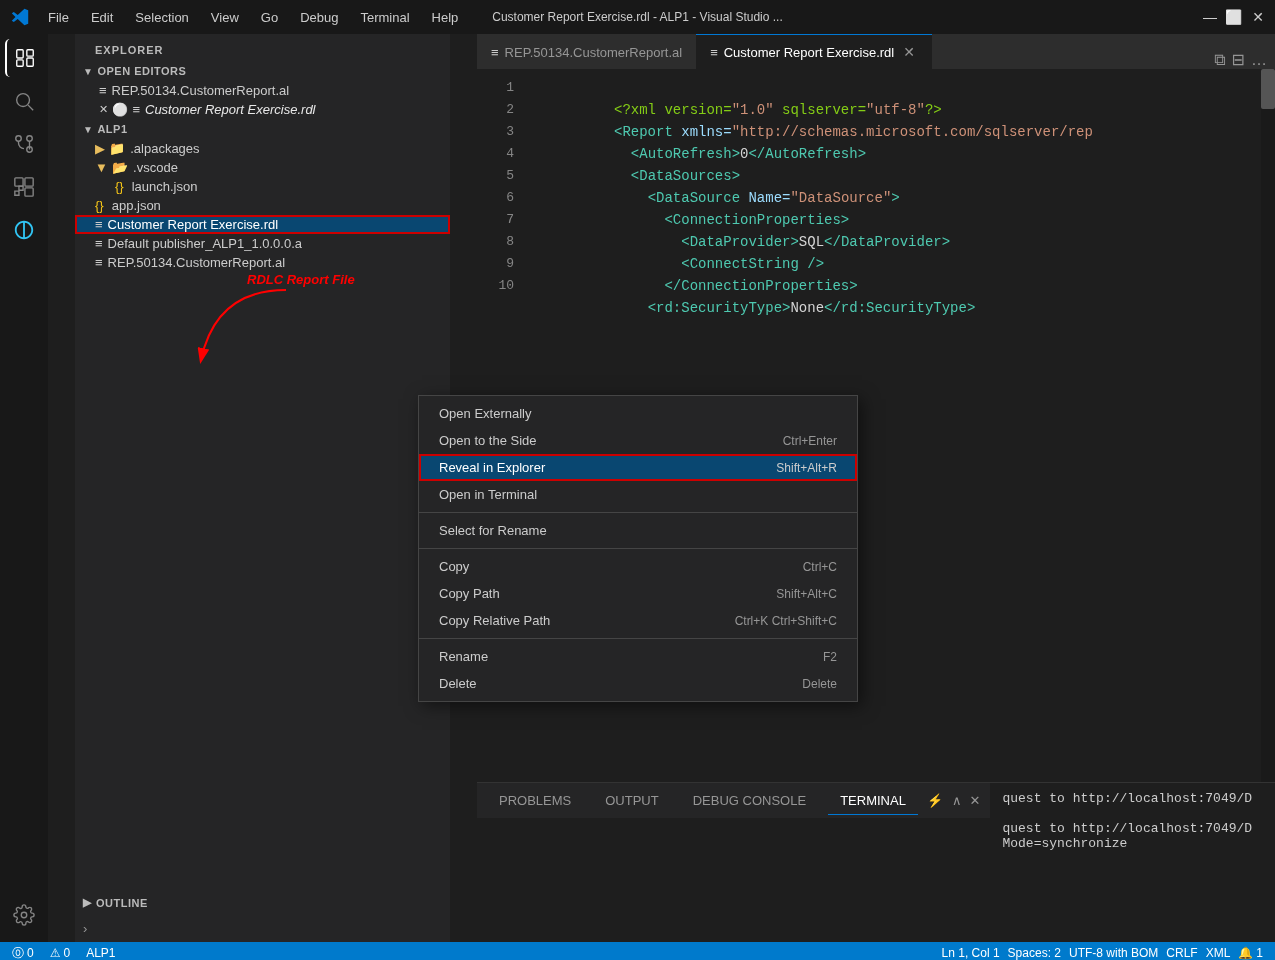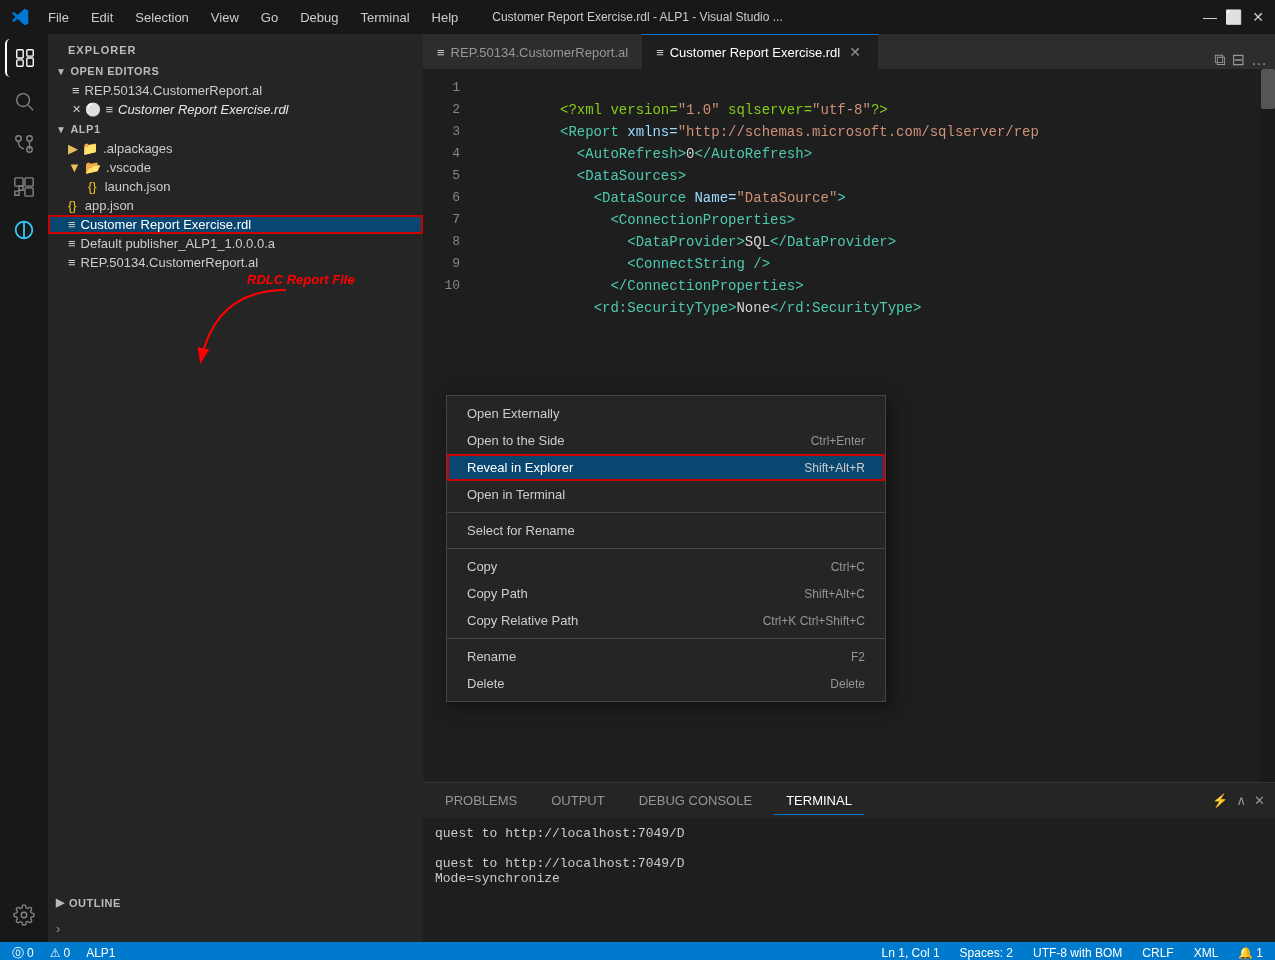--- a/index.html
+++ b/index.html
@@ -55,20 +55,21 @@
       justify-content: center;
       cursor: pointer;
       font-size: 14px;
       color: #cccccc;
     }
 
     
     .main-layout {
       display: flex;
       height: calc(960px - 30px - 22px);
+      gap: 27px;
     }
 
     
     .activity-bar {
       width: 48px;
       background: #181818;
       display: flex;
       flex-direction: column;
       align-items: center;
       padding-top: 5px;
@@ -266,21 +267,21 @@
       background: #1e1e1e;
       flex-shrink: 0;
     }
 
     
     .bottom-panel {
       height: 160px;
       background: #1e1e1e;
       border-top: 1px solid #333;
       display: flex;
-      flex-direction: column;
+      flex-direction: row;
     }
     .bottom-panel-header {
       display: flex;
       align-items: center;
       background: #252526;
       height: 35px;
       padding: 0 10px;
       gap: 10px;
     }
     .bottom-tab {
@@ -322,34 +323,33 @@
     }
     .statusbar-left {
       display: flex;
       align-items: center;
       gap: 8px;
     }
     .statusbar-right {
       margin-left: auto;
       display: flex;
       align-items: center;
-      gap: 12px;
     }
     .status-item {
       display: flex;
       align-items: center;
       gap: 3px;
       cursor: pointer;
       padding: 0 4px;
     }
 
     
     .context-menu {
       position: absolute;
-      left: 446px;
+      left: 418px;
       top: 395px;
       width: 440px;
       background: #252526;
       border: 1px solid #454545;
       box-shadow: 4px 4px 16px rgba(0,0,0,0.5);
       z-index: 1000;
       padding: 4px 0;
     }
     .context-menu-item {
       display: flex;

